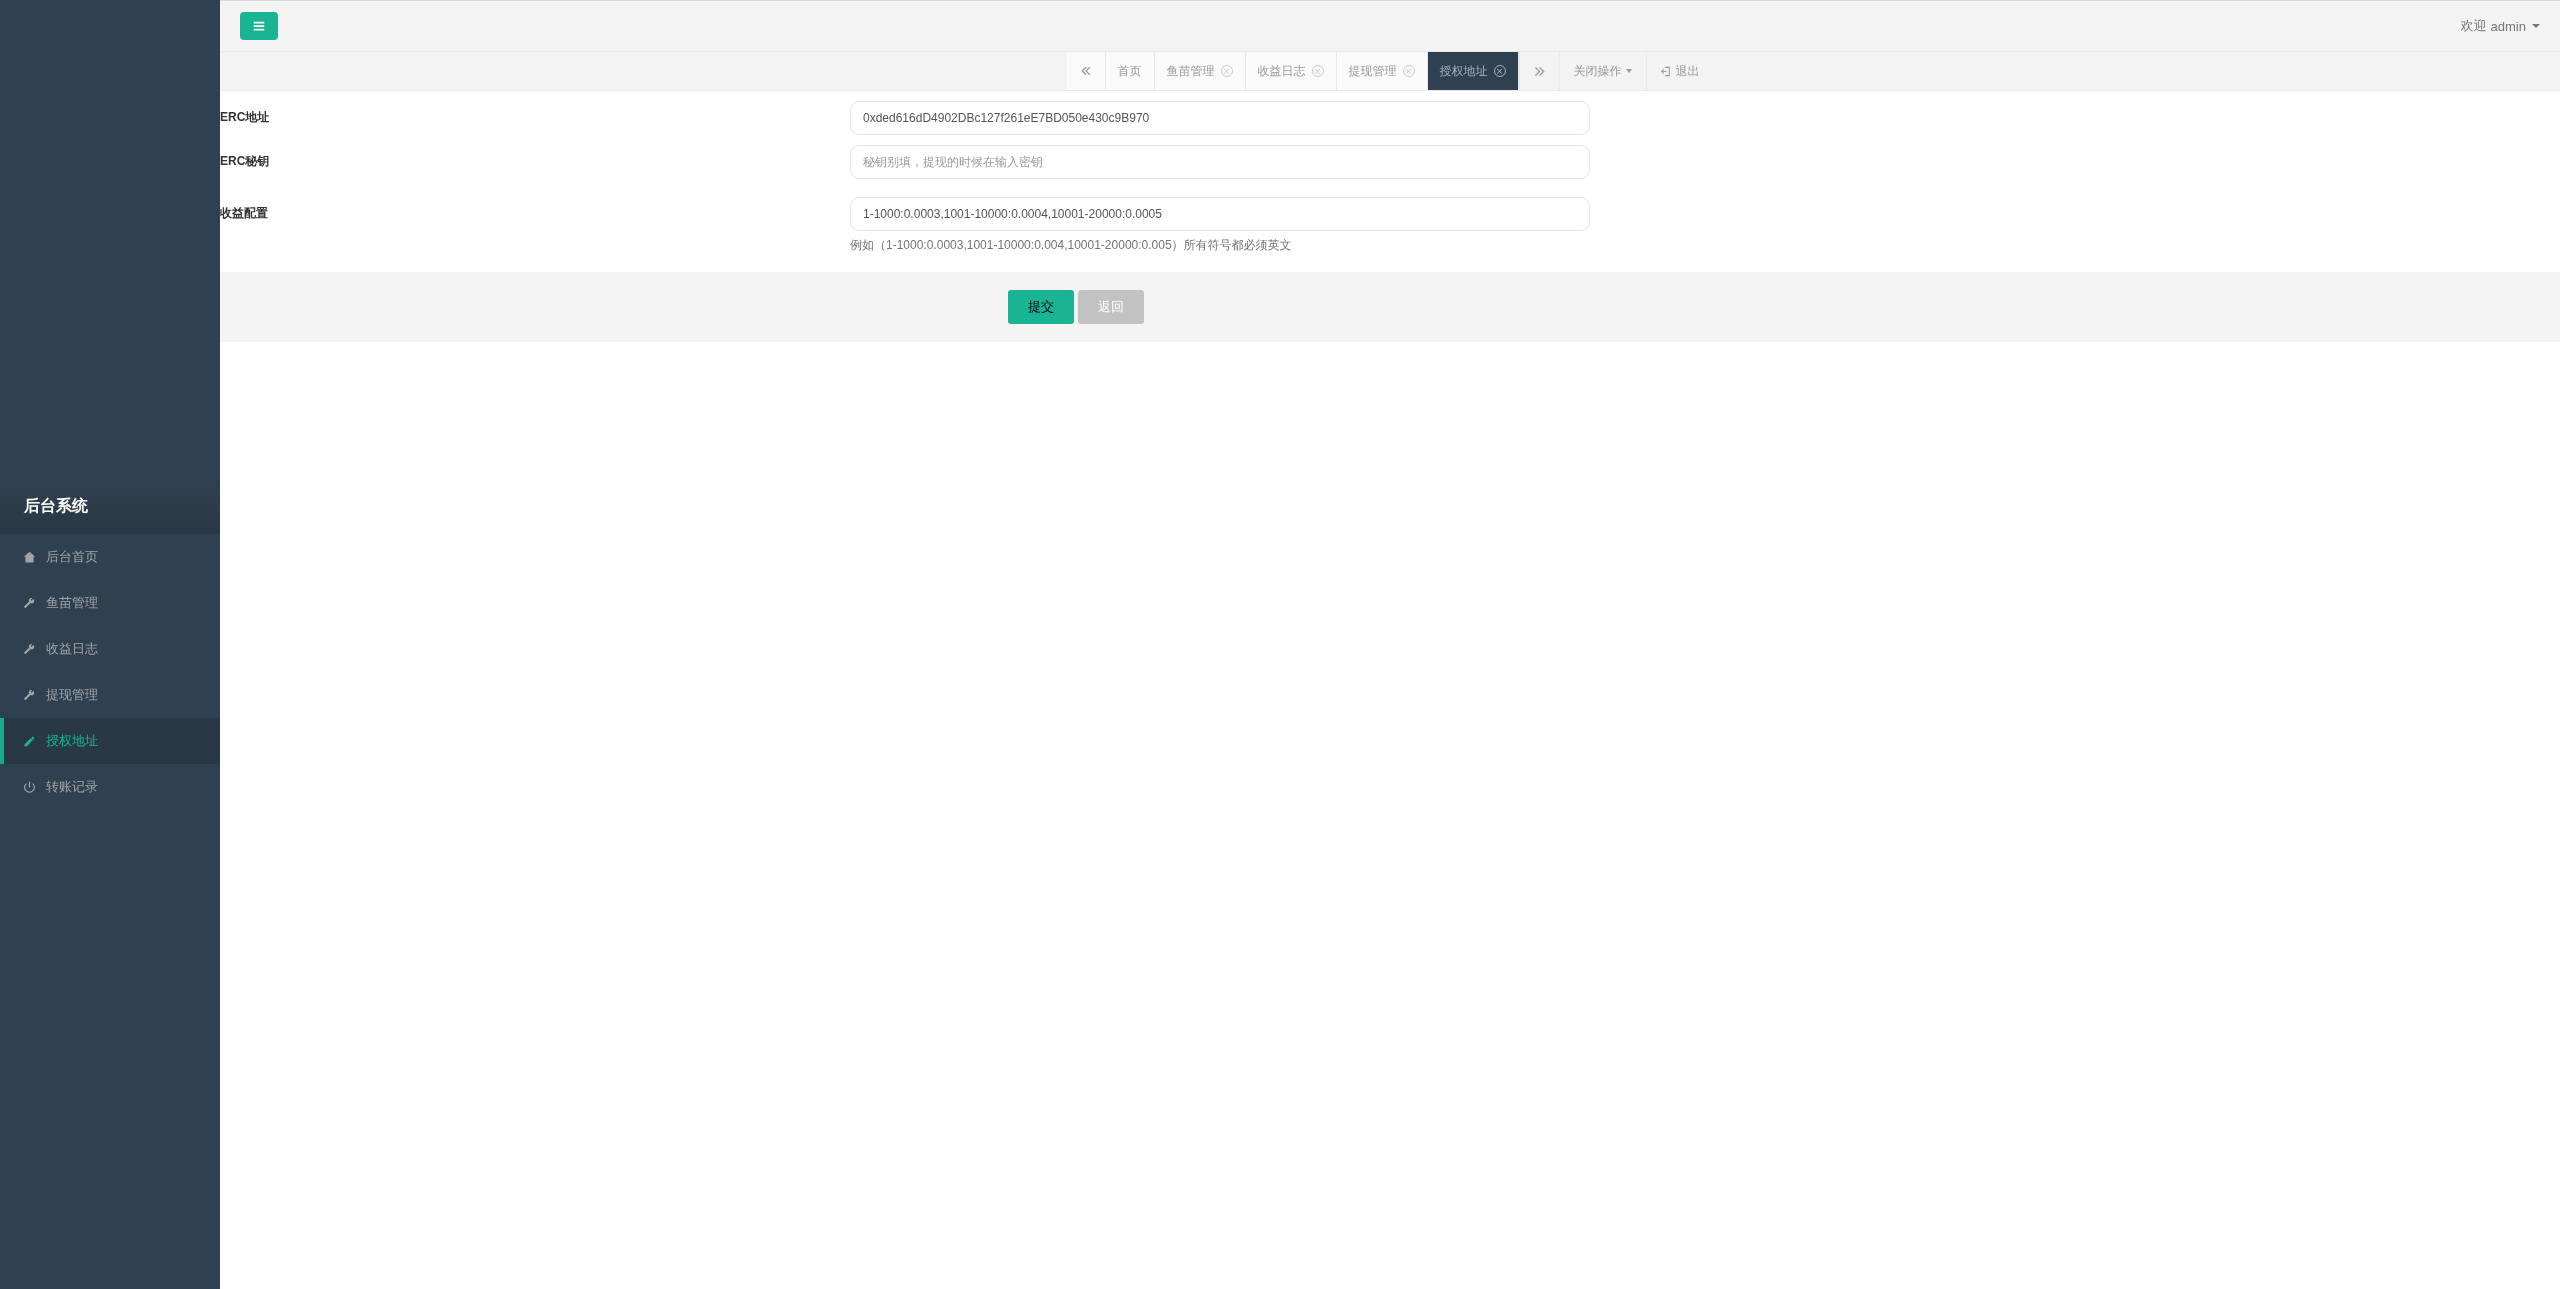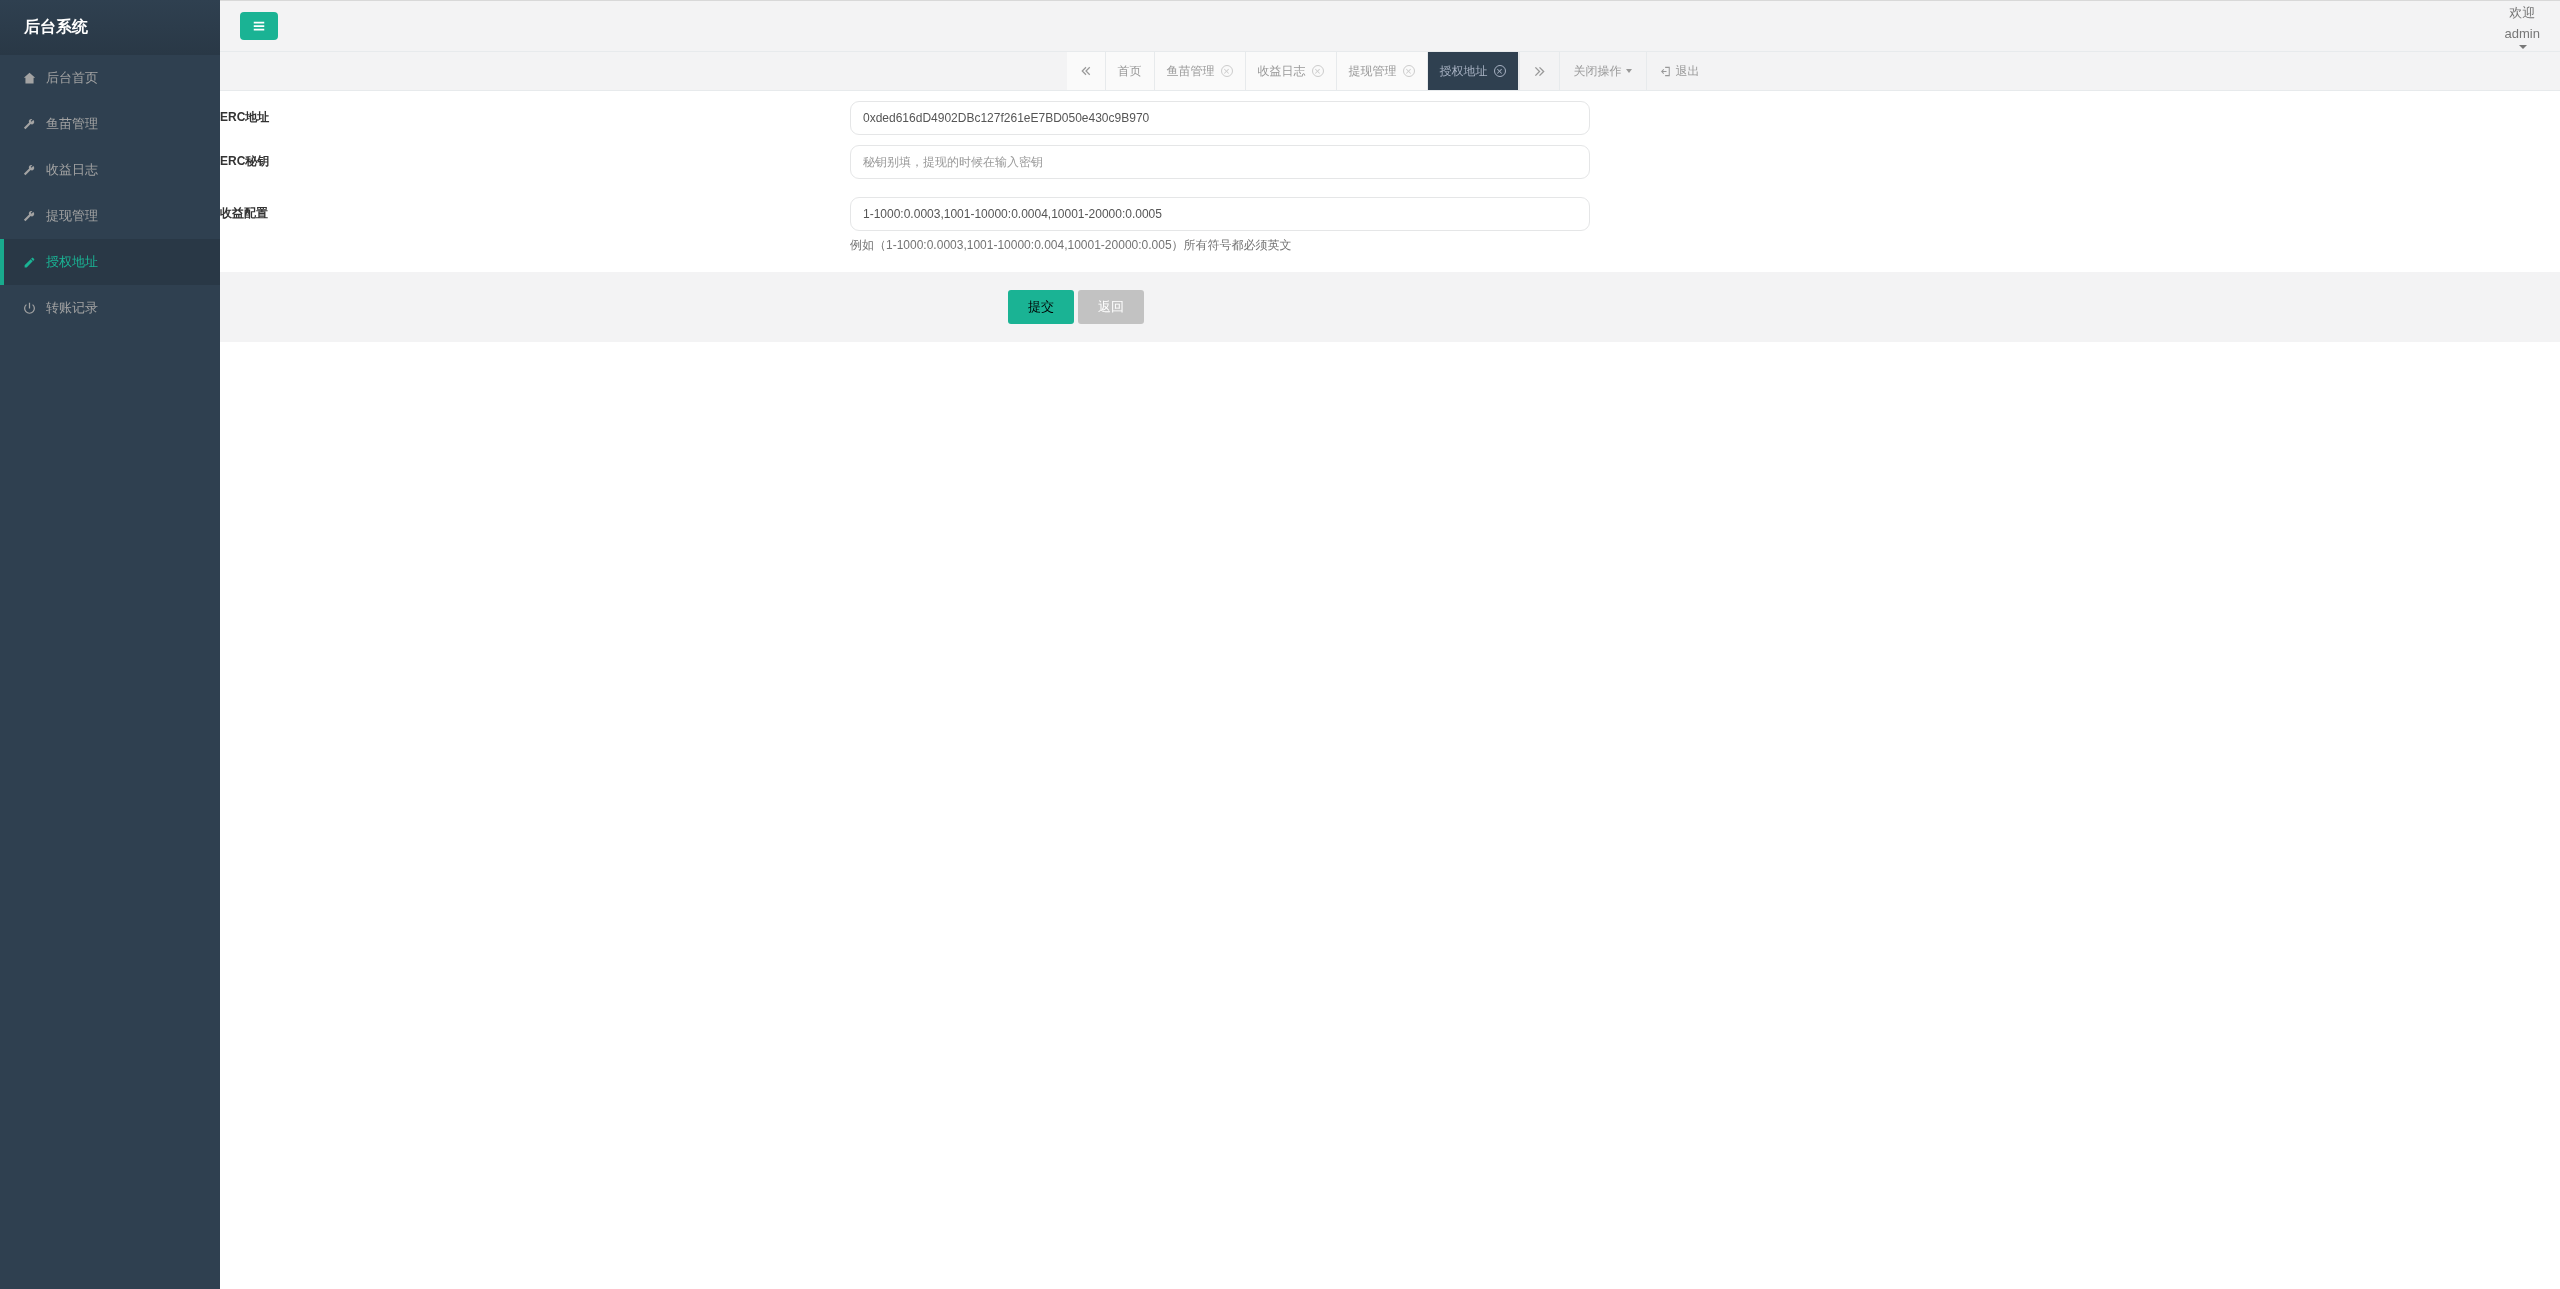--- a/index.html
+++ b/index.html
@@ -1,38 +1,38 @@
 <!DOCTYPE html>
 <html><head>
 <meta charset="utf-8">
 <style>
 * { margin: 0; padding: 0; box-sizing: border-box; }
 body { font-family: "Helvetica Neue", Helvetica, Arial, "Microsoft YaHei", sans-serif; font-size: 12px; color: #333; background: #fff; }
 .layout { display: flex; height: 100vh; }
 
 
-.sidebar { width: 220px; background: #2f4050; color: #a7b1c2; flex-shrink: 0; display: flex; flex-direction: column; }
+.sidebar { width: 220px; background: #2f4050; color: #a7b1c2; flex-shrink: 0; display: flex; flex-direction: column; justify-content: center; }
 .sidebar-header { height: 55px; display: flex; align-items: center; padding: 0 24px; background: linear-gradient(to bottom, #2f4050, #293846); }
 .sidebar-title { color: #fff; font-size: 16px; font-weight: bold; }
 .sidebar-nav { padding-top: 0; list-style: none; }
 .sidebar-nav li { display: flex; align-items: center; padding: 14px 22px; color: #a3a3a3; cursor: pointer; font-size: 13px; }
 .sidebar-nav li.active { background: #293846; color: #1ab394; border-left: 4px solid #19aa8d; padding-left: 18px; }
 .sidebar-nav li .nav-icon { width: 14px; height: 14px; margin-right: 10px; display: inline-flex; align-items: center; justify-content: center; }
 .sidebar-nav li .nav-icon svg { width: 13px; height: 13px; fill: currentColor; }
 
 
 .main { flex: 1; display: flex; flex-direction: column; background: #f3f3f4; border-top: 1px solid #d8d8d8; }
 
 
 .topbar { height: 50px; background: #f3f3f4; display: flex; align-items: center; padding: 0 20px; justify-content: space-between; }
 .topbar-left { display: flex; align-items: center; }
 .hamburger { width: 38px; height: 28px; background: #1ab394; border-radius: 4px; display: flex; align-items: center; justify-content: center; cursor: pointer; }
 .hamburger svg { width: 14px; height: 14px; fill: #fff; }
 .topbar-right { display: flex; align-items: center; gap: 6px; font-size: 13px; color: #999; }
-.welcome { color: #777; cursor: pointer; display: flex; align-items: center; gap: 4px; flex-direction: column; }
+.welcome { color: #777; cursor: pointer; display: flex; align-items: center; gap: 4px; }
 .welcome .caret { width: 0; height: 0; border-left: 4px solid transparent; border-right: 4px solid transparent; border-top: 4px solid #777; margin-left: 2px; }
 
 
 .tabs { height: 40px; background: #f3f3f4; border-top: 1px solid #e7eaec; border-bottom: 1px solid #e7eaec; display: flex; align-items: stretch; justify-content: center; }
 .tabs-left { display: flex; align-items: stretch; }
 .tabs-right { display: flex; align-items: stretch; }
 .tab-btn { padding: 0 12px; display: flex; align-items: center; gap: 6px; font-size: 12px; color: #999; background: #fafafa; border-right: 1px solid #e7eaec; cursor: pointer; }
 .tab-btn.nav-arrow { padding: 0 14px; }
 .tab-btn.active { background: #2f4050; color: #a7b1c2; }
 .tab-btn .close-x { font-size: 11px; color: #ccc; display: inline-flex; align-items: center; justify-content: center; width: 12px; height: 12px; border: 1px solid #ccc; border-radius: 50%; line-height: 1; }

